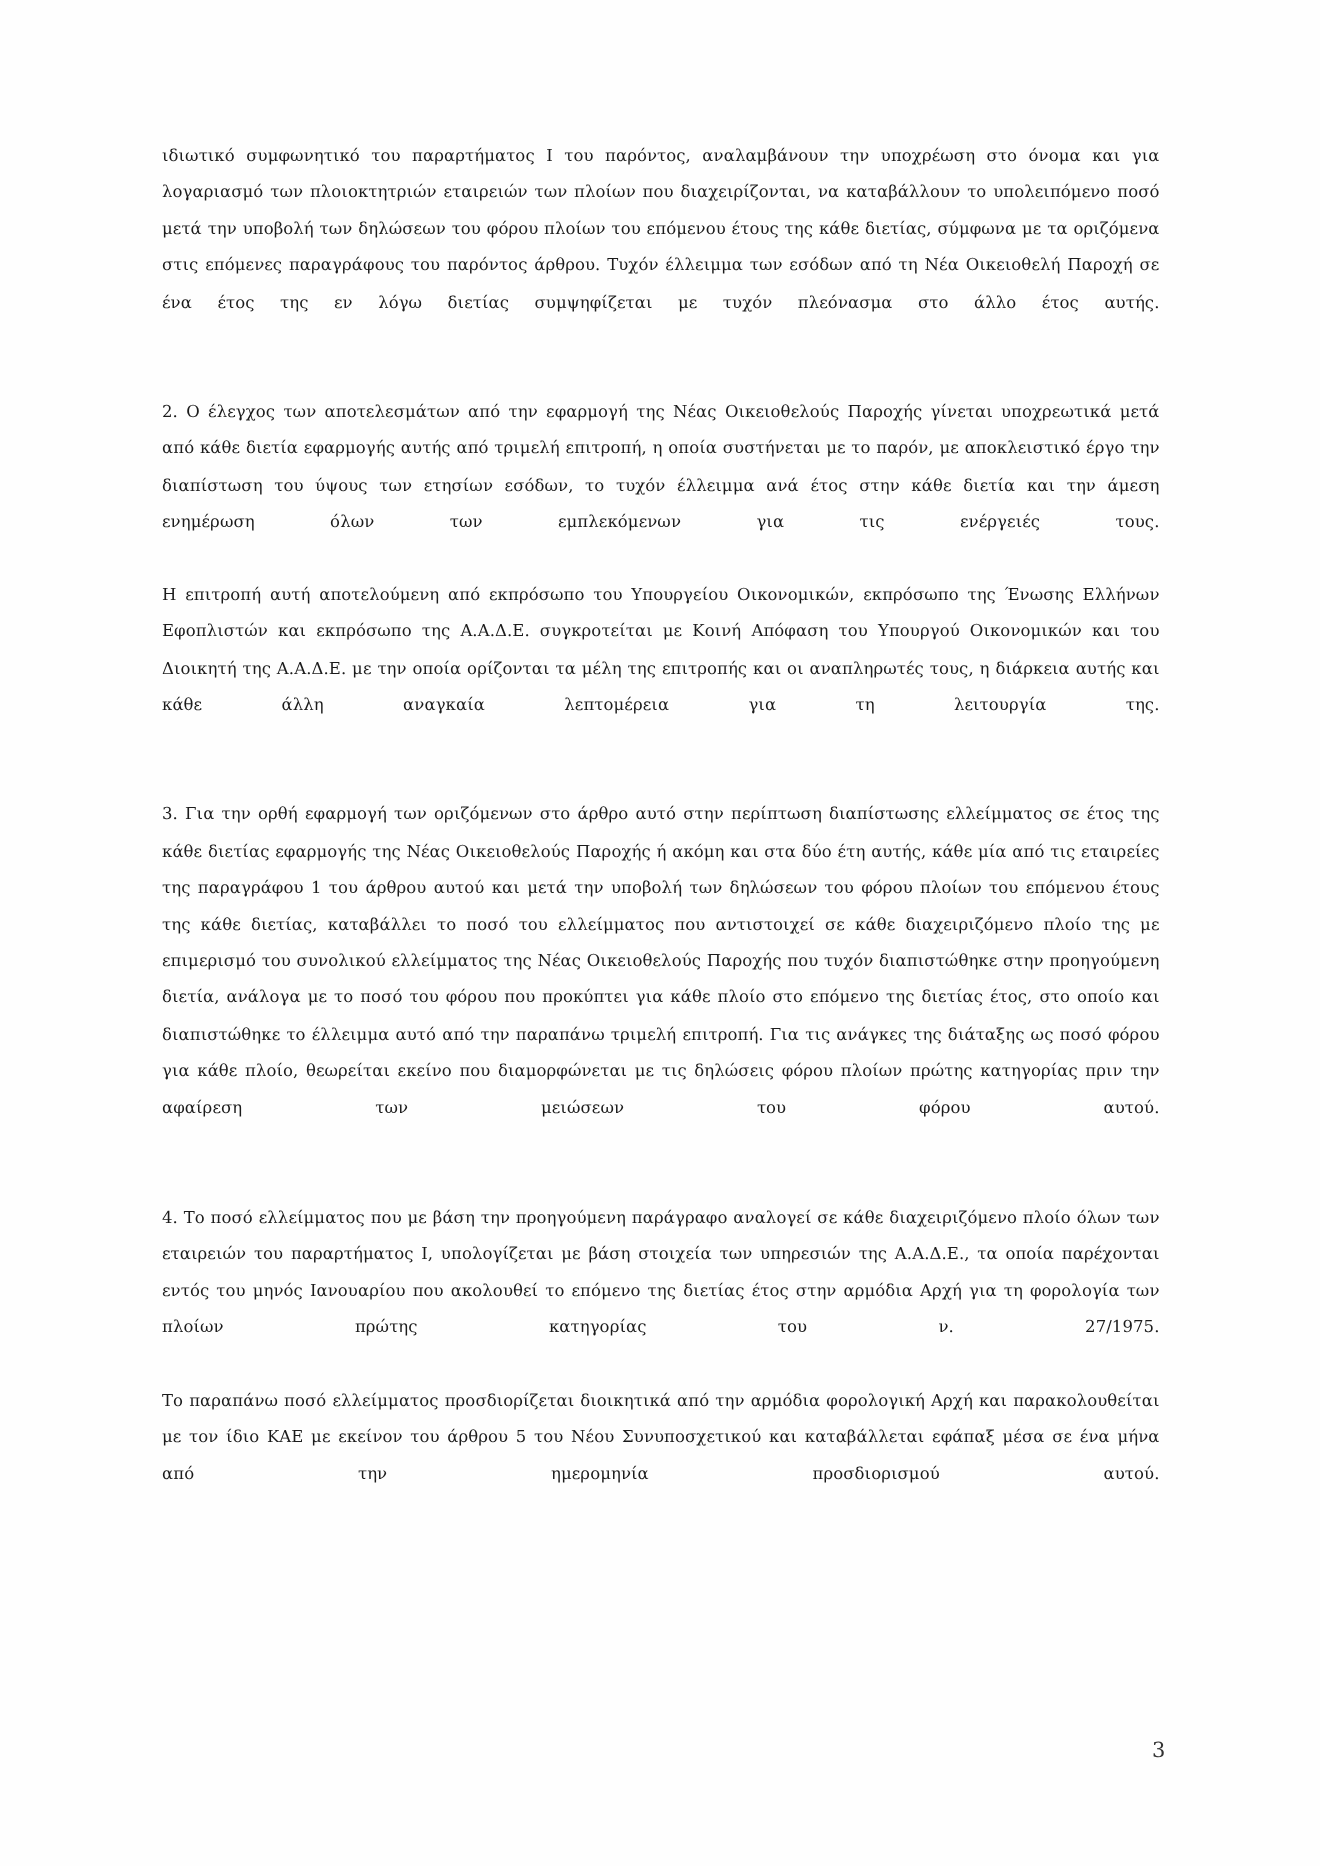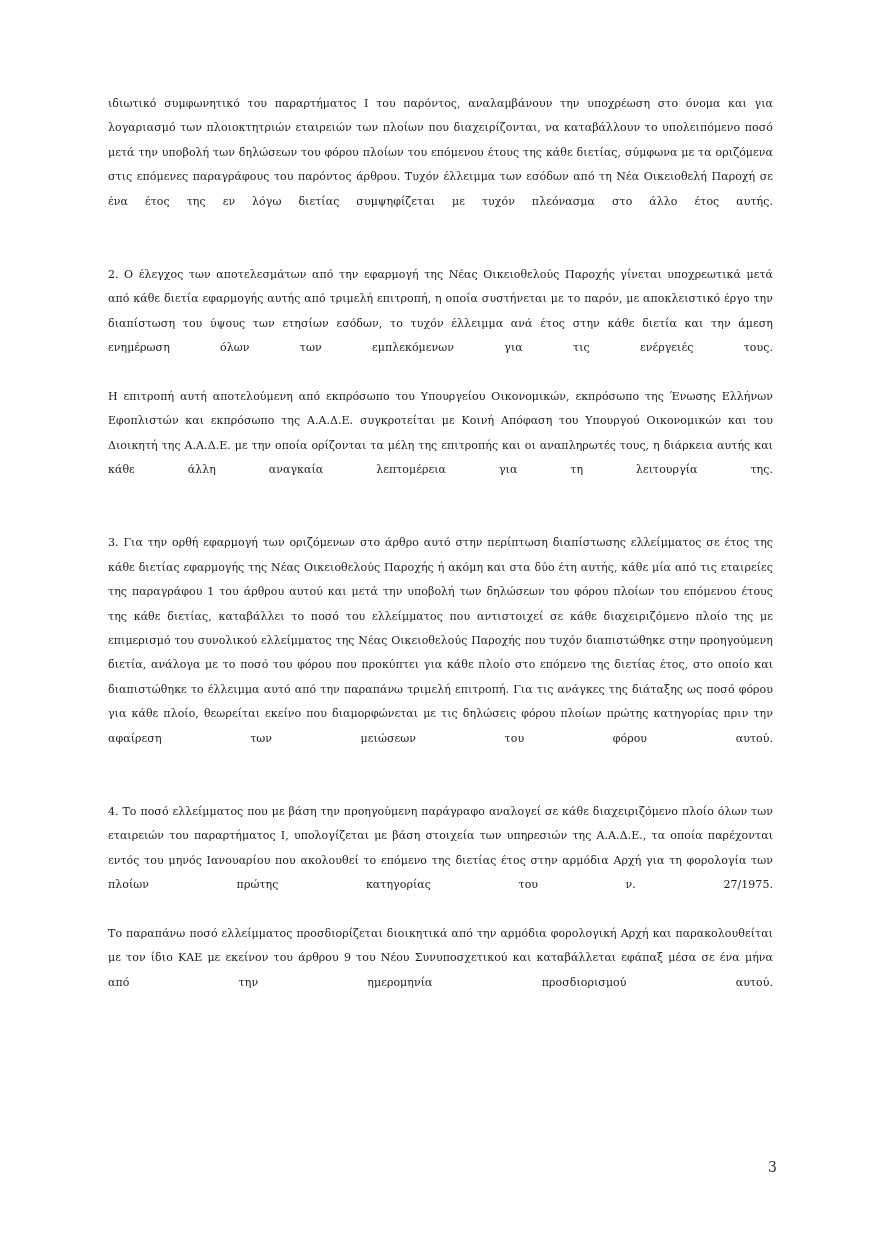--- a/index.html
+++ b/index.html
@@ -83,21 +83,21 @@
     <p class="para">Η επιτροπή αυτή αποτελούμενη από εκπρόσωπο του Υπουργείου Οικονομικών, εκπρόσωπο της Ένωσης Ελλήνων Εφοπλιστών και εκπρόσωπο της Α.Α.Δ.Ε. συγκροτείται με Κοινή Απόφαση του Υπουργού Οικονομικών και του Διοικητή της Α.Α.Δ.Ε. με την οποία ορίζονται τα μέλη της επιτροπής και οι αναπληρωτές τους, η διάρκεια αυτής και κάθε άλλη αναγκαία λεπτομέρεια για τη λειτουργία της.</p>
 
     <div class="gap"></div>
 
     <p class="para">3. Για την ορθή εφαρμογή των οριζόμενων στο άρθρο αυτό στην περίπτωση διαπίστωσης ελλείμματος σε έτος της κάθε διετίας εφαρμογής της Νέας Οικειοθελούς Παροχής ή ακόμη και στα δύο έτη αυτής, κάθε μία από τις εταιρείες της παραγράφου 1 του άρθρου αυτού και μετά την υποβολή των δηλώσεων του φόρου πλοίων του επόμενου έτους της κάθε διετίας, καταβάλλει το ποσό του ελλείμματος που αντιστοιχεί σε κάθε διαχειριζόμενο πλοίο της με επιμερισμό του συνολικού ελλείμματος της Νέας Οικειοθελούς Παροχής που τυχόν διαπιστώθηκε στην προηγούμενη διετία, ανάλογα με το ποσό του φόρου που προκύπτει για κάθε πλοίο στο επόμενο της διετίας έτος, στο οποίο και διαπιστώθηκε το έλλειμμα αυτό από την παραπάνω τριμελή επιτροπή. Για τις ανάγκες της διάταξης ως ποσό φόρου για κάθε πλοίο, θεωρείται εκείνο που διαμορφώνεται με τις δηλώσεις φόρου πλοίων πρώτης κατηγορίας πριν την αφαίρεση των μειώσεων του φόρου αυτού.</p>
 
     <div class="gap"></div>
 
     <p class="para">4. Το ποσό ελλείμματος που με βάση την προηγούμενη παράγραφο αναλογεί σε κάθε διαχειριζόμενο πλοίο όλων των εταιρειών του παραρτήματος Ι, υπολογίζεται με βάση στοιχεία των υπηρεσιών της Α.Α.Δ.Ε., τα οποία παρέχονται εντός του μηνός Ιανουαρίου που ακολουθεί το επόμενο της διετίας έτος στην αρμόδια Αρχή για τη φορολογία των πλοίων πρώτης κατηγορίας του ν. 27/1975.</p>
 
-    <p class="para">Το παραπάνω ποσό ελλείμματος προσδιορίζεται διοικητικά από την αρμόδια φορολογική Αρχή και παρακολουθείται με τον ίδιο ΚΑΕ με εκείνον του άρθρου 9 του Νέου Συνυποσχετικού και καταβάλλεται εφάπαξ μέσα σε ένα μήνα από την ημερομηνία προσδιορισμού αυτού.</p>
+    <p class="para">Το παραπάνω ποσό ελλείμματος προσδιορίζεται διοικητικά από την αρμόδια φορολογική Αρχή και παρακολουθείται με τον ίδιο ΚΑΕ με εκείνον του άρθρου 5 του Νέου Συνυποσχετικού και καταβάλλεται εφάπαξ μέσα σε ένα μήνα από την ημερομηνία προσδιορισμού αυτού.</p>
 
     <div class="gap"></div>
 
   </div>
 
   <div class="page-number">3</div>
 
 </div>
 
 </body></html>

